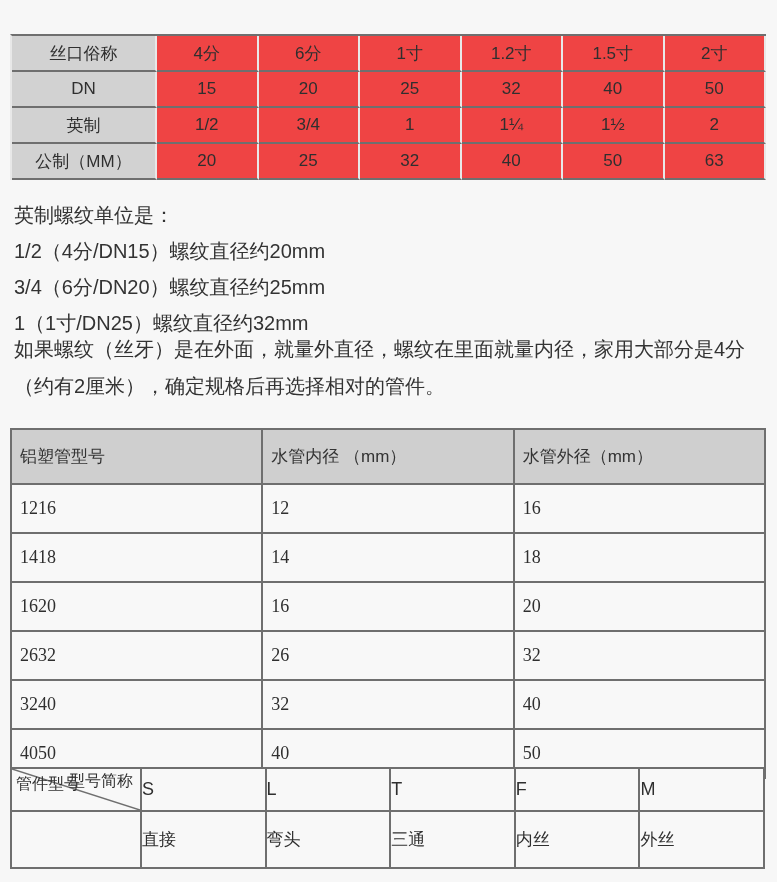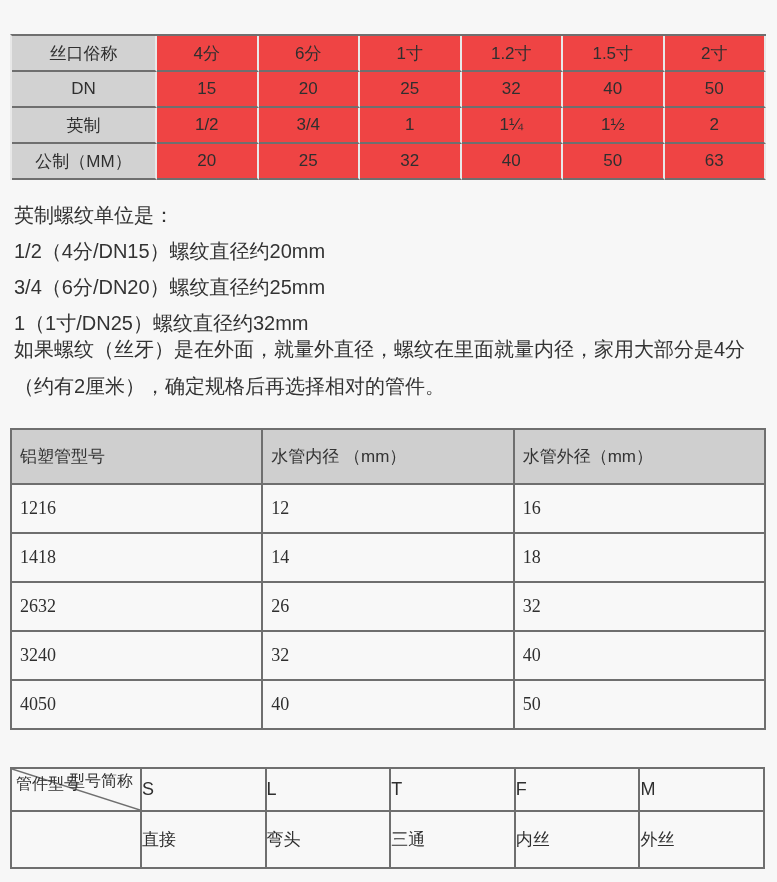--- a/index.html
+++ b/index.html
@@ -150,20 +150,25 @@
     <tbody>
       <tr>
         <td>1216</td>
         <td>12</td>
         <td>16</td>
       </tr>
       <tr>
         <td>1418</td>
         <td>14</td>
         <td>18</td>
+      </tr>
+      <tr>
+        <td>1620</td>
+        <td>16</td>
+        <td>20</td>
       </tr>
       <tr>
         <td>2632</td>
         <td>26</td>
         <td>32</td>
       </tr>
       <tr>
         <td>3240</td>
         <td>32</td>
         <td>40</td>

